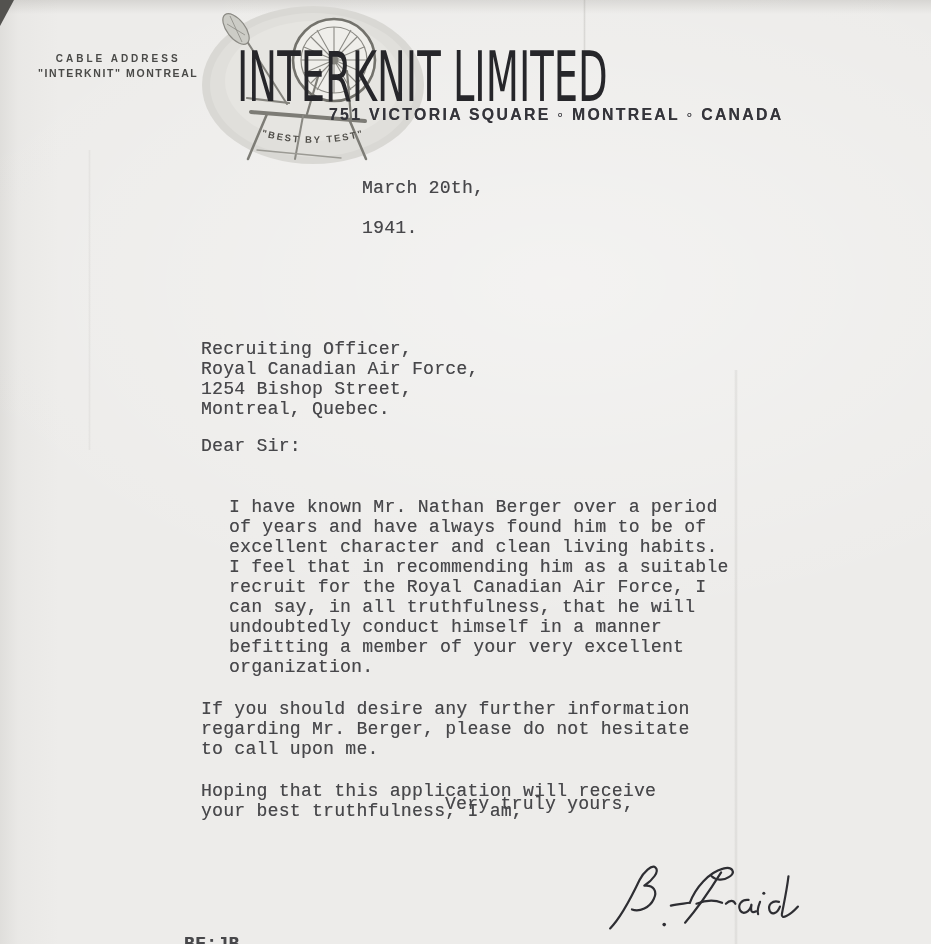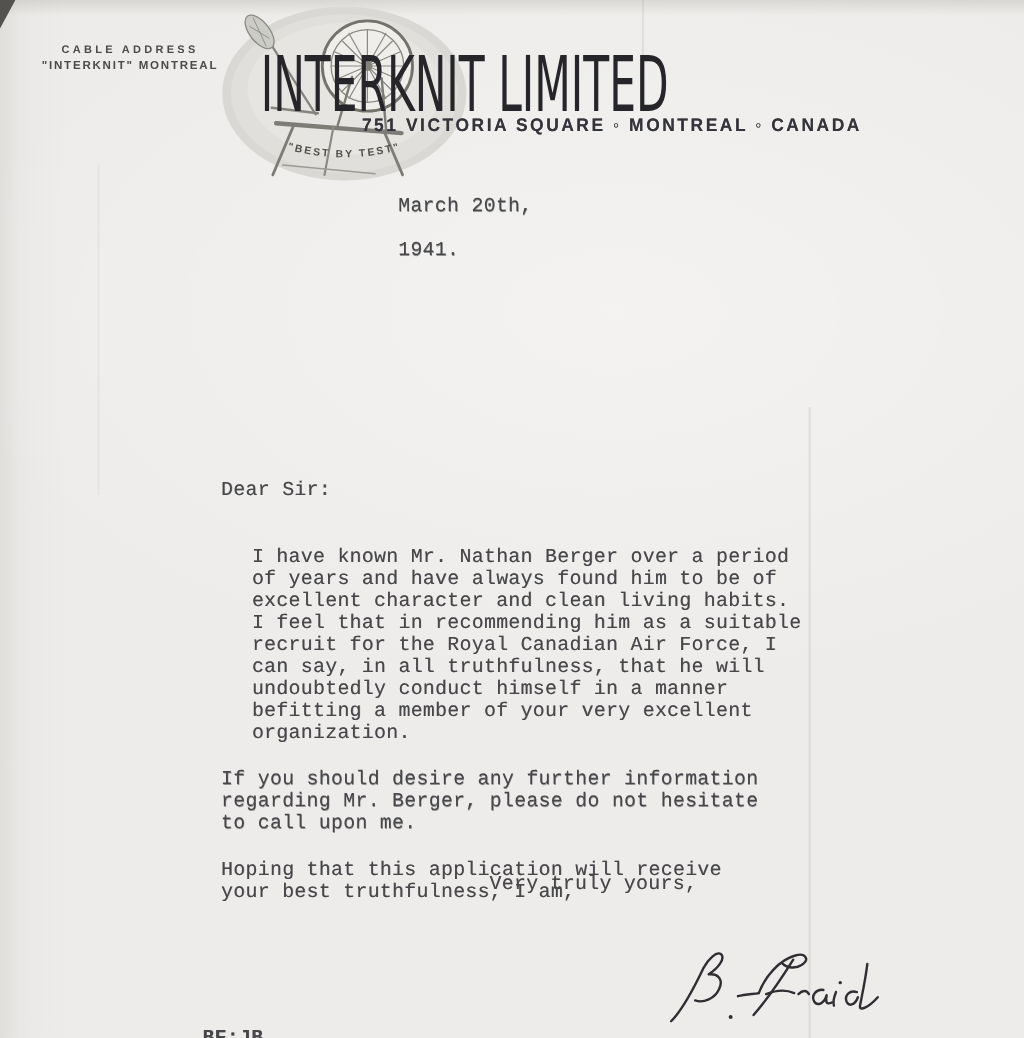--- a/index.html
+++ b/index.html
@@ -24,21 +24,21 @@
   .crease{position:absolute;pointer-events:none;}
   .crease.v1{left:734px;top:370px;width:4px;height:574px;
     background:linear-gradient(to right, rgba(0,0,0,0), rgba(120,118,112,0.14), rgba(0,0,0,0));}
   .crease.v2{left:583px;top:0;width:3px;height:70px;
     background:linear-gradient(to right, rgba(0,0,0,0), rgba(120,118,112,0.18), rgba(0,0,0,0));}
   .crease.v3{left:88px;top:150px;width:3px;height:300px;
     background:linear-gradient(to right, rgba(0,0,0,0), rgba(120,118,112,0.08), rgba(0,0,0,0));}
 
   
   .cable{
-    position:absolute;left:38px;top:40px;
+    position:absolute;left:38px;top:53px;
     color:#3c3c3c;text-align:center;
   }
   .cable .l1{font-size:10px;letter-spacing:3px;font-weight:bold;color:#4a4a48;}
   .cable .l2{font-size:10.5px;letter-spacing:1.6px;font-weight:bold;color:#4a4a48;margin-top:3px;}
 
   .logo{position:absolute;left:199px;top:2px;width:228px;height:166px;}
 
   .company{
     position:absolute;left:237px;top:42px;
     font-family:"DejaVu Sans", sans-serif;
@@ -127,20 +127,24 @@
   </div>
 
   <div class="company">INTERKNIT LIMITED</div>
   <div class="addrline">751 VICTORIA SQUARE ◦ MONTREAL ◦ CANADA</div>
 
   <div class="typed date-block">
     <div class="d1">March 20th,</div>
     <div class="d2">1941.</div>
   </div>
 
+  <div class="typed recipient">Recruiting Officer,
+Royal Canadian Air Force,
+1254 Bishop Street,
+Montreal, Quebec.</div>
 
   <div class="typed salutation">Dear Sir:</div>
 
   <p class="typed para1">I have known Mr. Nathan Berger over a period
 of years and have always found him to be of
 excellent character and clean living habits.
 I feel that in recommending him as a suitable
 recruit for the Royal Canadian Air Force, I
 can say, in all truthfulness, that he will
 undoubtedly conduct himself in a manner

